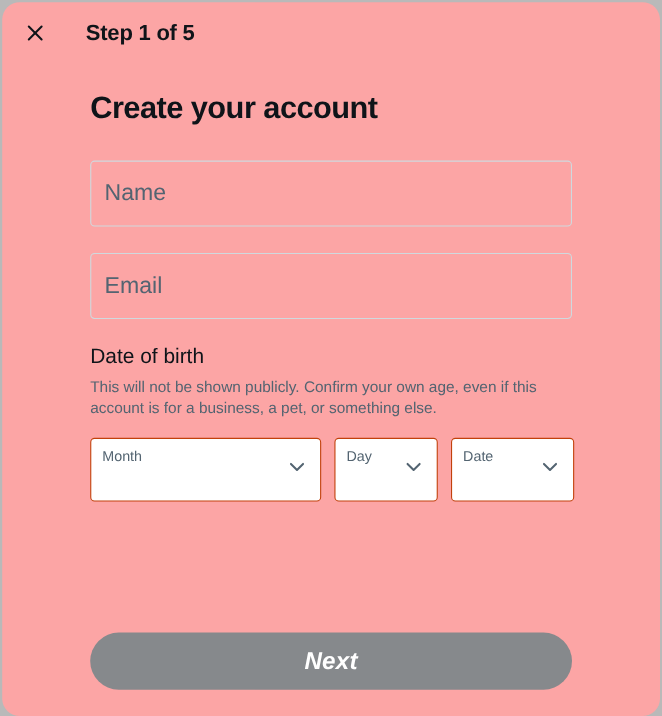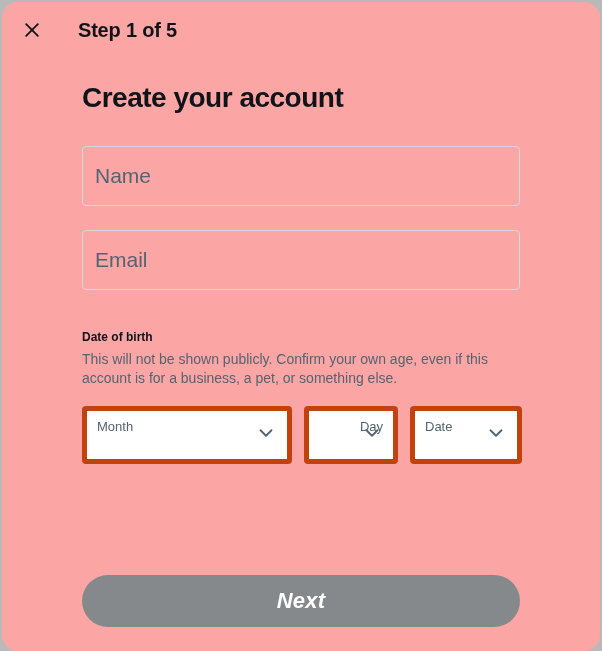--- a/index.html
+++ b/index.html
@@ -60,47 +60,47 @@
       display: flex;
       align-items: center;
       margin-bottom: 24px;
       cursor: text;
     }
     .field-label {
       font-size: 21px;
       color: #536471;
     }
     .section-title {
-      font-size: 12px;
-      font-weight: 700;
+      font-size: 19px;
+      font-weight: 400;
       color: #0f1419;
-      margin-top: 16px;
+      margin-top: 0;
       margin-bottom: 6px;
     }
     .section-desc {
       font-size: 14px;
       color: #536471;
       line-height: 1.35;
       margin-bottom: 18px;
     }
     .dob-row {
       display: flex;
       gap: 12px;
     }
     .select {
-      border: 5px solid #c2410c;
+      border: 1px solid #c2410c;
       border-radius: 4px;
       height: 58px;
       padding: 8px 10px 4px 10px;
       position: relative;
       cursor: pointer;
       background: #fff;
     }
     .select.month { flex: 0 0 210px; }
-    .select.day   { flex: 0 0 94px; text-align: right; }
+    .select.day   { flex: 0 0 94px; }
     .select.year  { flex: 0 0 112px; }
     .select-label {
       font-size: 13px;
       color: #536471;
     }
     .chevron {
       position: absolute;
       right: 10px;
       top: 50%;
       transform: translateY(-50%);

